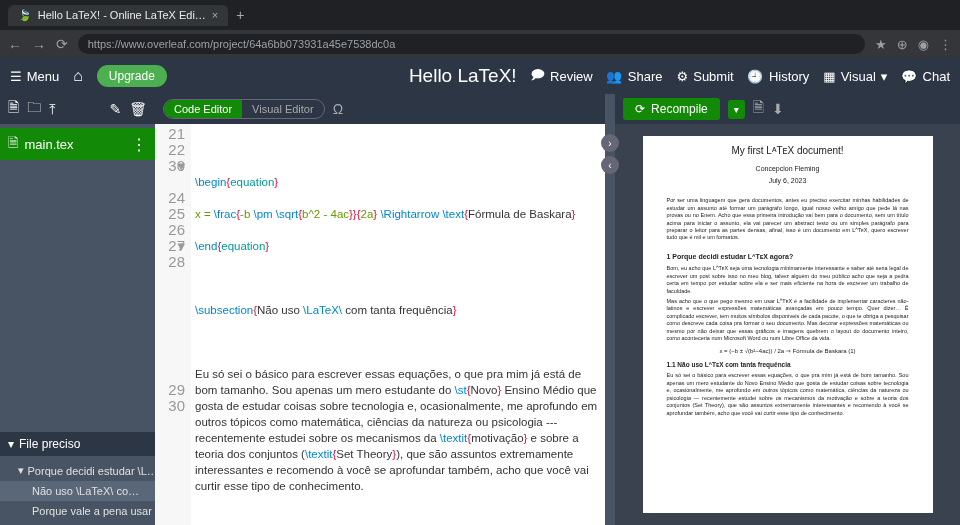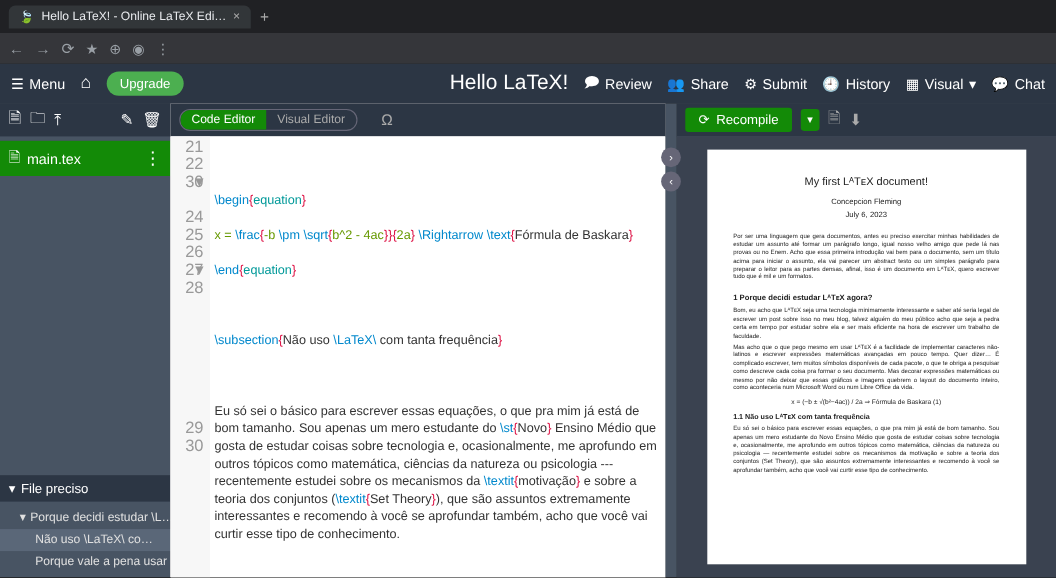--- a/index.html
+++ b/index.html
@@ -24,21 +24,21 @@
 .file-tree{padding:4px 0}
 .file-item{background:#138a07;color:#fff;padding:5px 8px;font-size:13px;display:flex;align-items:center;gap:6px}
 .file-menu{margin-left:auto;font-size:16px}
 .outline-section{margin-top:auto}
 .outline-header{background:#2c3644;color:#fff;padding:5px 8px;font-size:12px;display:flex;align-items:center;gap:5px}
 .outline-items{padding:4px 0;font-size:11px;color:#e0e0e0}
 .outline-item{padding:4px 8px 4px 18px;display:flex;align-items:center;gap:4px;white-space:nowrap;overflow:hidden;text-overflow:ellipsis}
 .outline-item.nested{padding-left:32px}
 .outline-item.active{background:#5a6778}
 .editor-panel{width:450px;display:flex;flex-direction:column;background:#fff}
-.editor-toolbar{height:30px;background:#2c3644;display:flex;align-items:center;padding:0 8px;gap:16px}
+.editor-toolbar{height:30px;background:#2c3644;display:flex;align-items:center;padding:0 8px;gap:2px}
 .editor-toggle{display:flex;border:1px solid #667;border-radius:12px;overflow:hidden;font-size:11px}
 .toggle-opt{padding:3px 10px;color:#aaa}
 .toggle-opt.active{background:#138a07;color:#fff}
 .omega{color:#aaa;margin-left:6px;font-size:14px}
 .code-editor{flex:1;display:flex;background:#fff;overflow:hidden;font-family:'Consolas',monospace;font-size:11.5px;line-height:16px}
 .gutter{width:36px;background:#f7f7f7;color:#999;text-align:right;padding:2px 6px 2px 2px;font-size:15px;user-select:none}
 .gutter div{height:16px}
 .code-lines{flex:1;padding:2px 4px;white-space:pre-wrap;word-wrap:break-word;color:#333}
 .code-lines .line{min-height:16px}
 .cmd{color:#0088cc}
@@ -46,21 +46,21 @@
 .math{color:#690}
 .fn{color:#099}
 .divider{width:10px;background:#485463;position:relative;display:flex;flex-direction:column;align-items:center;justify-content:flex-start;padding-top:40px;gap:4px}
 .div-btn{width:18px;height:18px;background:#667;border-radius:50%;color:#fff;font-size:10px;display:flex;align-items:center;justify-content:center}
 .pdf-panel{flex:1;background:#485463;display:flex;flex-direction:column}
 .pdf-toolbar{height:30px;background:#2c3644;display:flex;align-items:center;padding:0 8px;gap:8px}
 .recompile{background:#138a07;color:#fff;padding:4px 12px;border-radius:3px;font-size:12px;display:flex;align-items:center;gap:6px}
 .recompile-dd{background:#138a07;color:#fff;padding:4px 6px;border-radius:3px;font-size:10px}
 .pdf-icon{color:#aaa;font-size:14px}
 .pdf-view{flex:1;background:#3a4250;display:flex;justify-content:center;padding:12px 0;overflow:auto}
-.pdf-page{width:290px;background:#fff;padding:23px 24px;font-family:'Times New Roman',serif;color:#222;font-size:5.5px;line-height:1.35}
+.pdf-page{width:290px;background:#fff;padding:8px 24px;font-family:'Times New Roman',serif;color:#222;font-size:5.5px;line-height:1.35}
 .pdf-title{text-align:center;font-size:10px;margin-bottom:6px}
 .pdf-author{text-align:center;font-size:7px;margin-bottom:3px}
 .pdf-date{text-align:center;font-size:7px;margin-bottom:12px}
 .pdf-abstract{text-align:justify;margin-bottom:10px}
 .pdf-hd{font-weight:bold;font-size:7px;margin:8px 0 4px}
 .pdf-body{text-align:justify}
 .pdf-eq{text-align:center;margin:4px 0;font-size:6px}
 .pdf-sub{font-weight:bold;font-size:6.5px;margin:6px 0 3px}
 </style>
 </head>
@@ -72,20 +72,21 @@
     <span>Hello LaTeX! - Online LaTeX Edi…</span>
     <span class="tab-close">×</span>
   </div>
   <span class="new-tab">+</span>
 </div>
 
 <div class="url-bar">
   <span class="nav-btn">←</span>
   <span class="nav-btn">→</span>
   <span class="nav-btn">⟳</span>
+  <input class="url-input" value="https://www.overleaf.com/project/64a6bb073931a45e7538dc0a" style="">
   <div class="url-icons">
     <span>★</span>
     <span>⊕</span>
     <span>◉</span>
     <span>⋮</span>
   </div>
 </div>
 
 <div class="top-toolbar">
   <div class="menu-btn">

